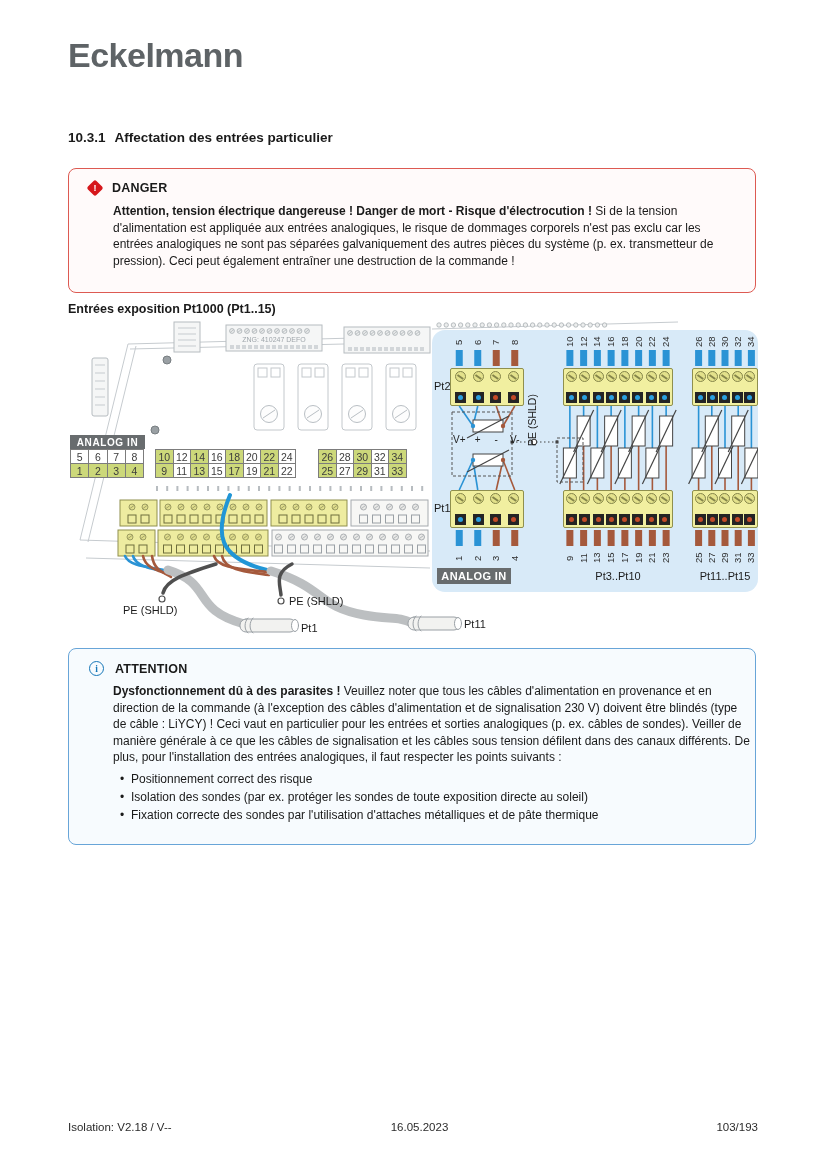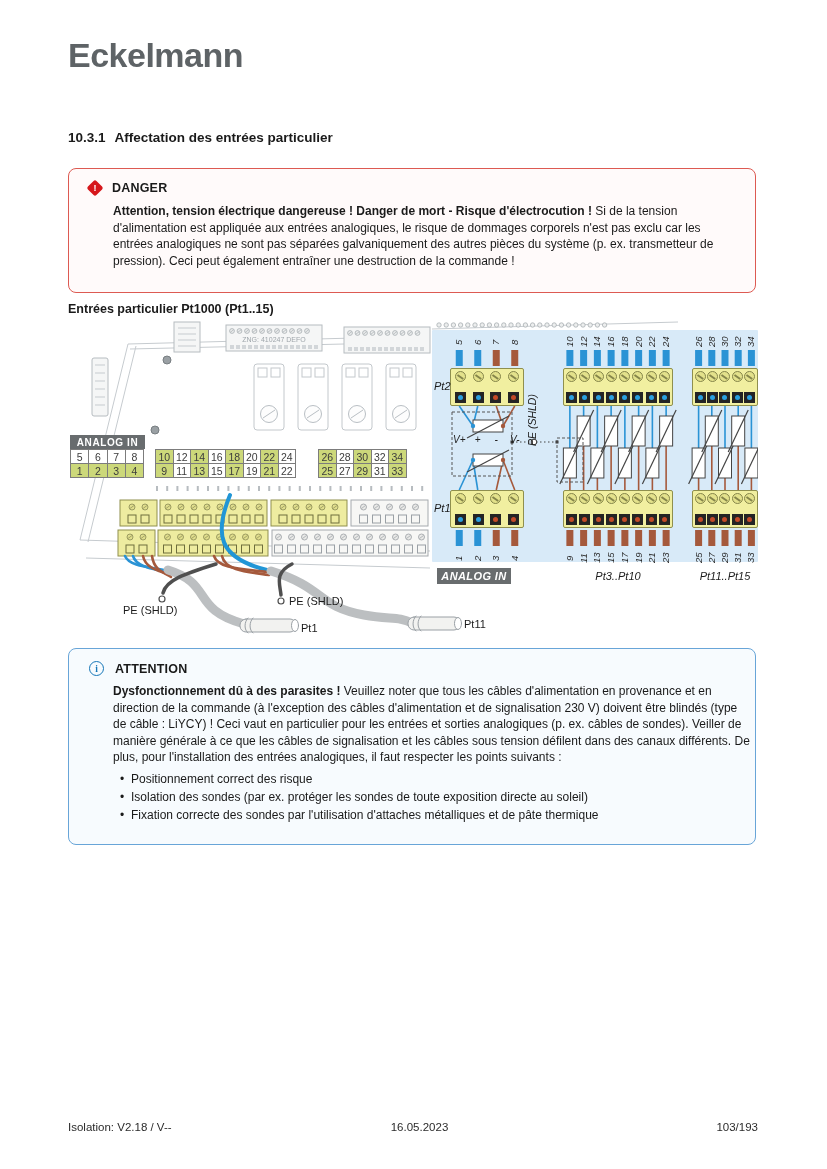--- a/index.html
+++ b/index.html
@@ -35,22 +35,22 @@
       background:var(--label-gray,#686c6e);color:#fff;font-size:10px;font-weight:bold;letter-spacing:.6px;
       display:flex;align-items:center;justify-content:center;}
   .tgroup{position:absolute;top:131px;z-index:3;}
   .trow{display:flex;}
   .trow+.trow{margin-top:-1px;}
   .tcell{height:15px;border:1px solid #7c7c7c;margin-left:-1px;box-sizing:border-box;background:#fff;
       display:flex;align-items:center;justify-content:center;font-size:10.5px;color:#3c3c3c;}
   .tcell:first-child{margin-left:0;}
   .tcell.g{background:var(--cell-green,#ccd87a);}
 
-  .panel{position:absolute;left:364px;top:12px;width:326px;height:232px;z-index:4;
-      background:var(--panel-bg,#d8eaf8);border-radius:1px;font-style:italic;}
+  .panel{position:absolute;left:364px;top:12px;width:326px;height:262px;z-index:4;
+      background:var(--panel-bg,#d8eaf8);border-radius:13px;}
   .panel svg{position:absolute;left:0;top:0;}
   .tblock{position:absolute;height:38px;background:var(--block-yellow,#f1efa0);border:1px solid #8f8f4e;
       border-radius:2px;box-sizing:border-box;display:flex;flex-direction:column;justify-content:space-between;
       padding:2px 1px;z-index:2;}
   .screwrow,.clamprow{display:flex;justify-content:space-around;align-items:center;}
   .screw{width:11px;height:11px;border-radius:50%;background:#e3e18b;border:1px solid #85854a;
       position:relative;box-sizing:border-box;}
   .screw::after{content:"";position:absolute;left:1px;top:4px;width:7px;height:1.5px;background:#85854a;
       transform:rotate(35deg);}
   .clamp{width:11px;height:11px;background:#242424;display:flex;align-items:center;justify-content:center;}
@@ -88,21 +88,21 @@
       <span class="diamond">
           <span>!</span>
         </span>
       <span class="box-title">DANGER</span>
     </div>
     <div class="box-body">
       <p><b>Attention, tension électrique dangereuse ! Danger de mort - Risque d'électrocution !</b><span> Si de la tension d'alimentation est appliquée aux entrées analogiques, le risque de dommages corporels n'est pas exclu car les entrées analogiques ne sont pas séparées galvaniquement des autres pièces du système (p. ex. transmetteur de pression). Ceci peut également entraîner une destruction de la commande !</span></p>
     </div>
   </div>
 
-  <div class="figure-title">Entrées particulier Pt1000 (Pt1..15)</div>
+  <div class="figure-title">Entrées exposition Pt1000 (Pt1..15)</div>
 
   <div class="diagram">
     <svg class="pcb" width="692" height="330" viewBox="0 0 692 330">
       <g stroke="#c6cbcf" fill="none" stroke-width="1">
         <path d="M60,26 L12,222"></path>
           <path d="M68,28 L20,224"></path>
         <path d="M60,26 L362,18"></path>
           <path d="M62,31 L362,24"></path>
         <path d="M12,222 L362,233"></path>
           <path d="M18,240 L362,250"></path>

